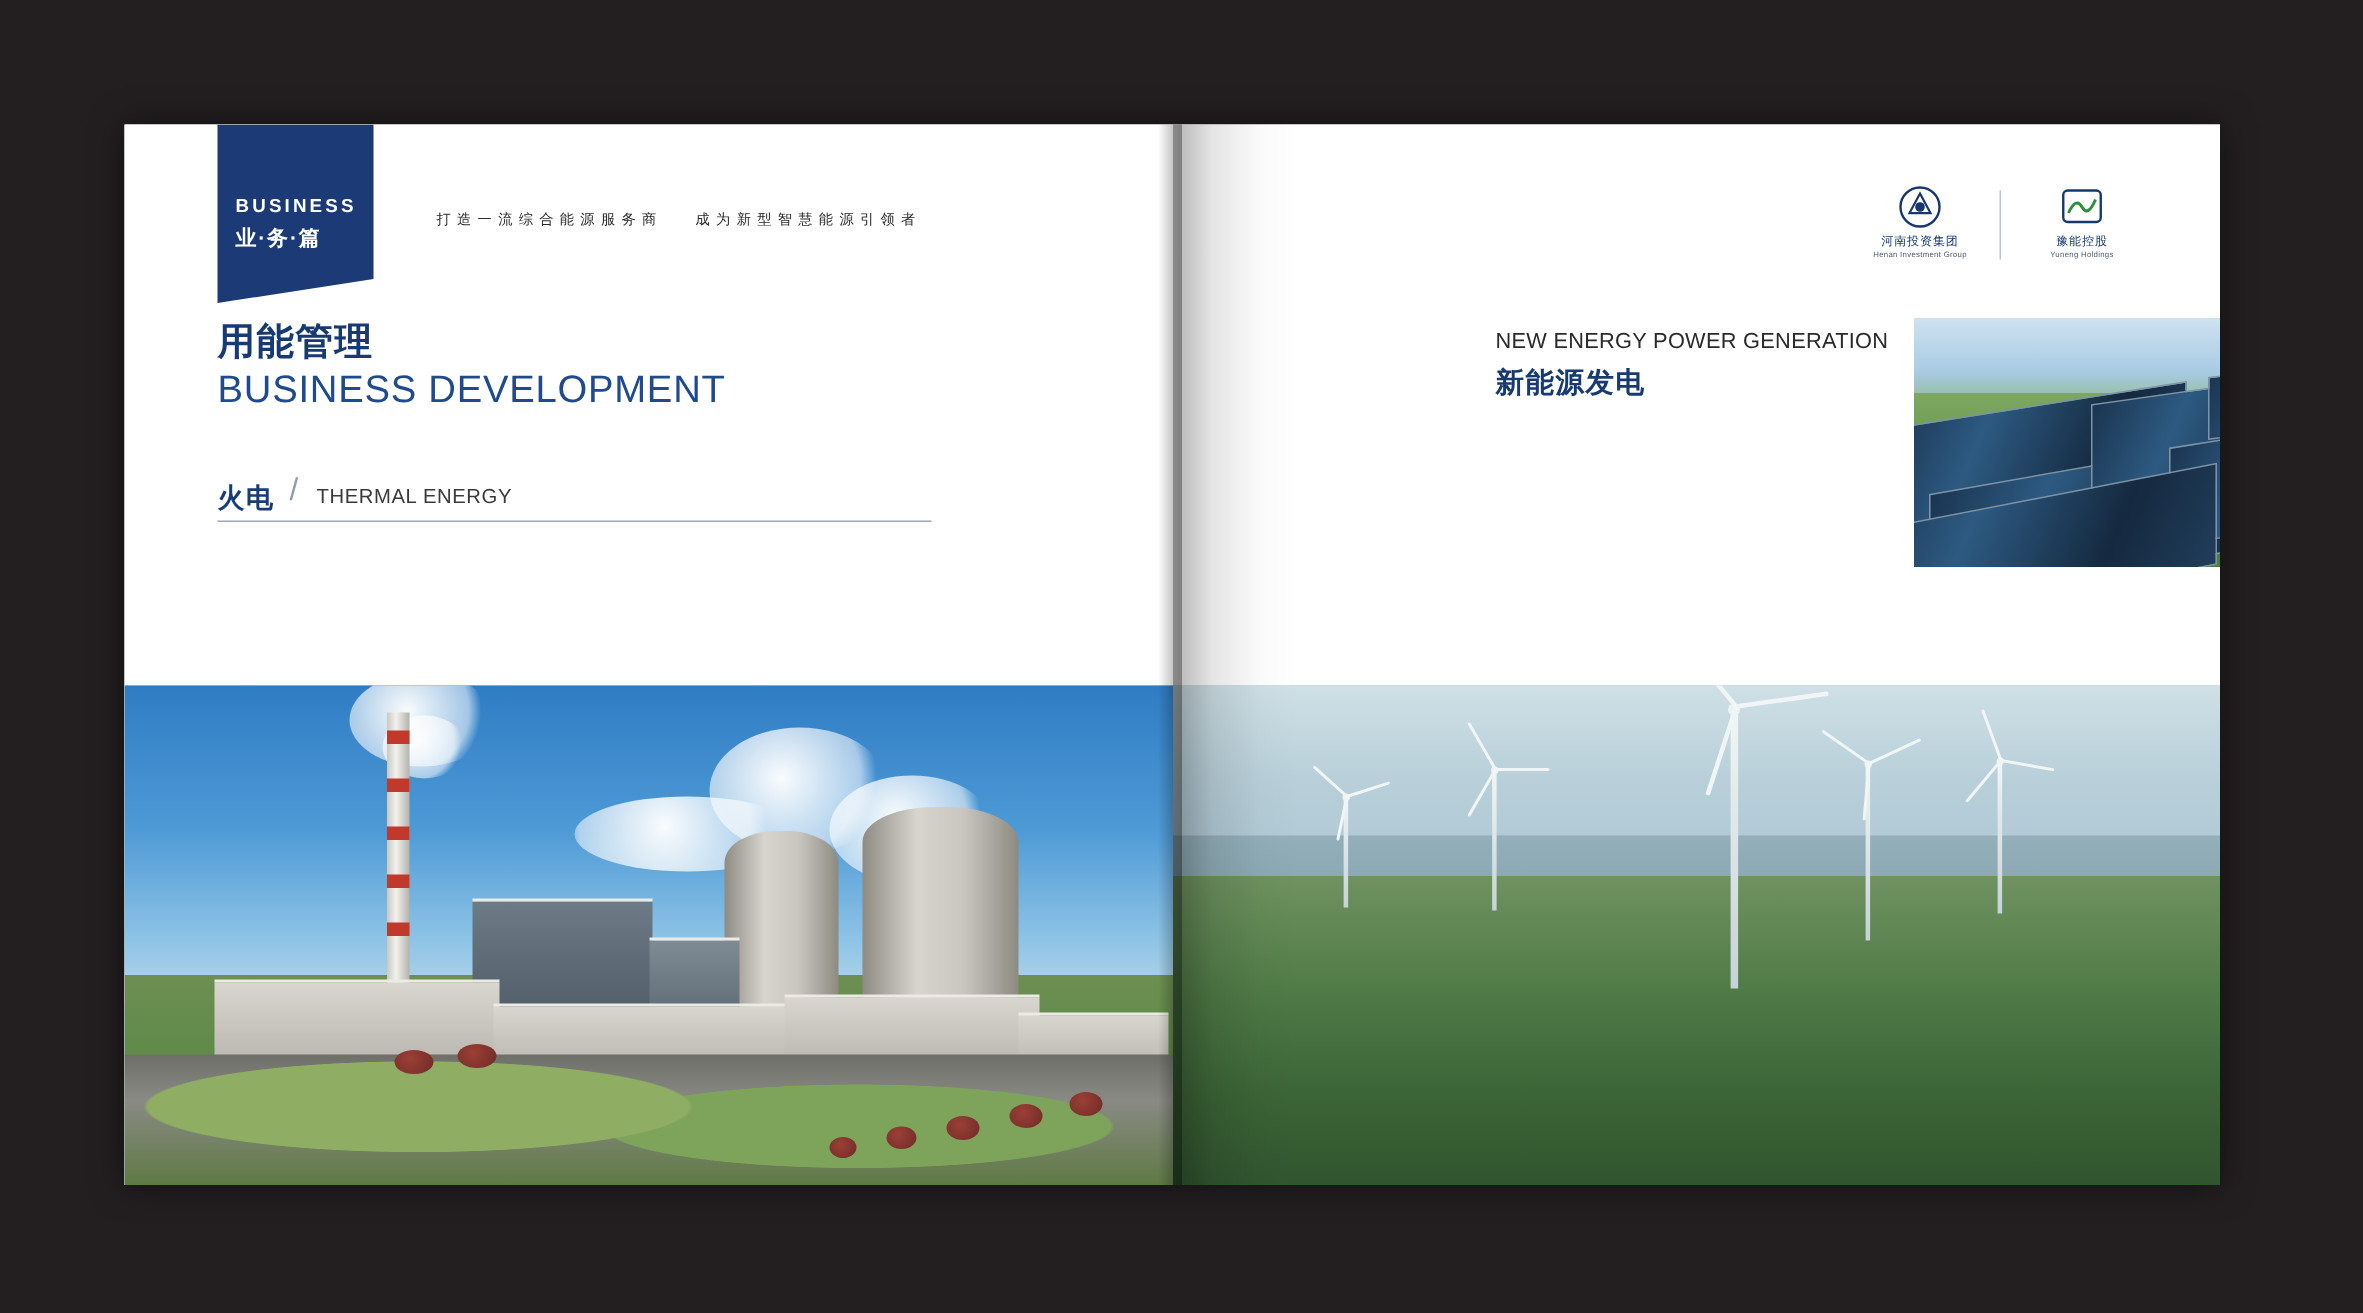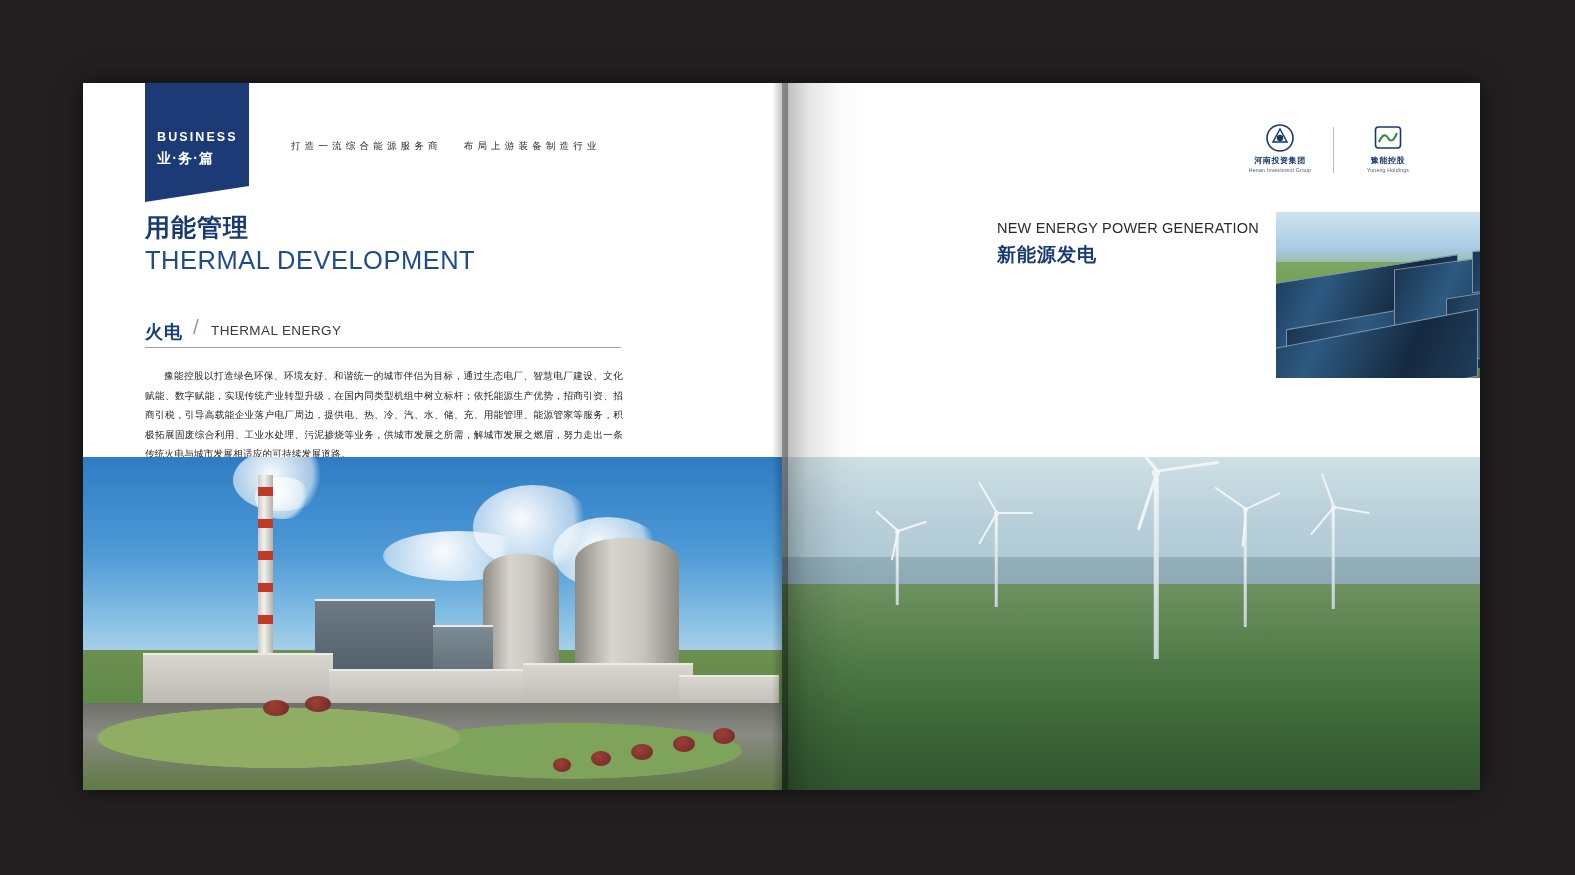--- a/index.html
+++ b/index.html
@@ -253,21 +253,21 @@
     left: 99px; top: 4px;
     width: 1px; height: 46px;
     background: #b9c2d1;
   }
   .logo-mark {
     width: 30px; height: 30px;
     margin: 0 auto 3px auto;
   }
   .logo-cn {
     font-size: 8px;
-    font-weight: bold;
+    font-weight: normal;
     letter-spacing: 0.6px;
     color: #17386f;
     line-height: 10px;
   }
   .logo-en {
     font-size: 5.2px;
     color: #4c5a72;
     letter-spacing: 0.2px;
     line-height: 8px;
   }
@@ -370,32 +370,31 @@
   <div class="spread">
 
     <div class="page page-left">
 
       <div class="biz-tab">
         <div class="en">BUSINESS</div>
         <div class="cn">业·务·篇</div>
       </div>
 
       <div class="header-slogan">
-        <span>打造一流综合能源服务商</span><span class="gap"></span><span>布局上游装备制造行业</span>
+        <span>打造一流综合能源服务商</span><span class="gap"></span><span>成为新型智慧能源引领者</span>
       </div>
 
       <div class="title-cn">用能管理</div>
-      <div class="title-en">THERMAL DEVELOPMENT</div>
+      <div class="title-en">BUSINESS DEVELOPMENT</div>
 
       <div class="sub-cn">火电</div>
       <div class="sub-slash">/</div>
       <div class="sub-en">THERMAL ENERGY</div>
       <div class="sub-rule"></div>
 
-      <div class="body-text">豫能控股以打造绿色环保、环境友好、和谐统一的城市伴侣为目标，通过生态电厂、智慧电厂建设、文化赋能、数字赋能，实现传统产业转型升级，在国内同类型机组中树立标杆；依托能源生产优势，招商引资、招商引税，引导高载能企业落户电厂周边，提供电、热、冷、汽、水、储、充、用能管理、能源管家等服务，积极拓展固废综合利用、工业水处理、污泥掺烧等业务，供城市发展之所需，解城市发展之燃眉，努力走出一条传统火电与城市发展相适应的可持续发展道路。</div>
 
       <div class="photo-thermal">
         <div class="sky"></div>
         <div class="ground"></div>
 
         <div class="smoke" style="left:150px; top:-8px; width:96px; height:62px;"></div>
         <div class="smoke" style="left:172px; top:20px; width:56px; height:42px;"></div>
         <div class="smoke" style="left:390px; top:28px; width:120px; height:84px;"></div>
         <div class="smoke" style="left:470px; top:60px; width:110px; height:72px;"></div>
         <div class="smoke" style="left:300px; top:74px; width:150px; height:50px;"></div>

